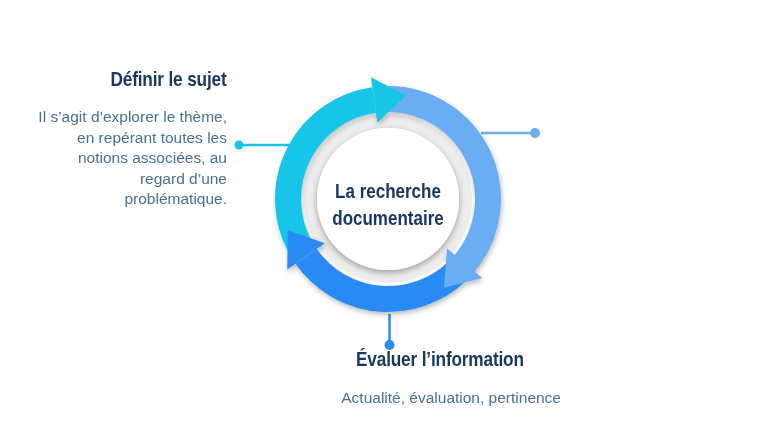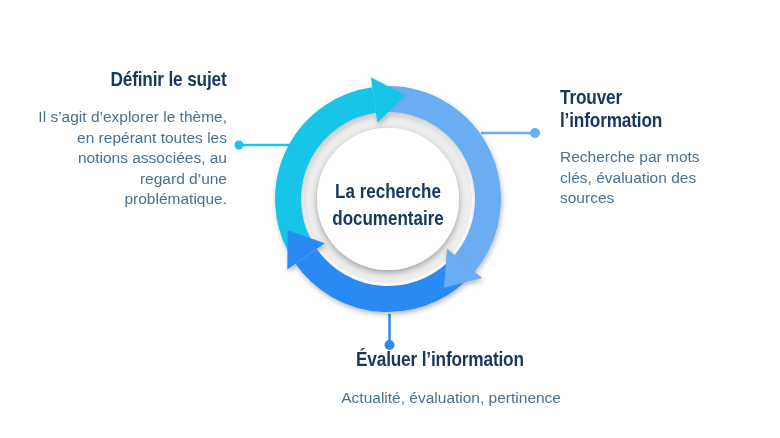--- a/index.html
+++ b/index.html
@@ -93,26 +93,19 @@
 
   <div class="block" id="block-define">
     <span class="heading">Définir le sujet</span>
     <div class="body-text">Il s’agit d’explorer le thème,
 en repérant toutes les
 notions associées, au
 regard d’une
 problématique.</div>
   </div>
 
-  <div class="block" id="block-find">
-    <span class="heading">Trouver
-l’information</span>
-    <div class="body-text">Recherche par mots
-clés, évaluation des
-sources</div>
-  </div>
 
   <div class="block" id="block-evaluate">
     <span class="heading">Évaluer l’information</span>
     <div class="body-text">Actualité, évaluation, pertinence</div>
   </div>
 
 </div>
 
 </body></html>

